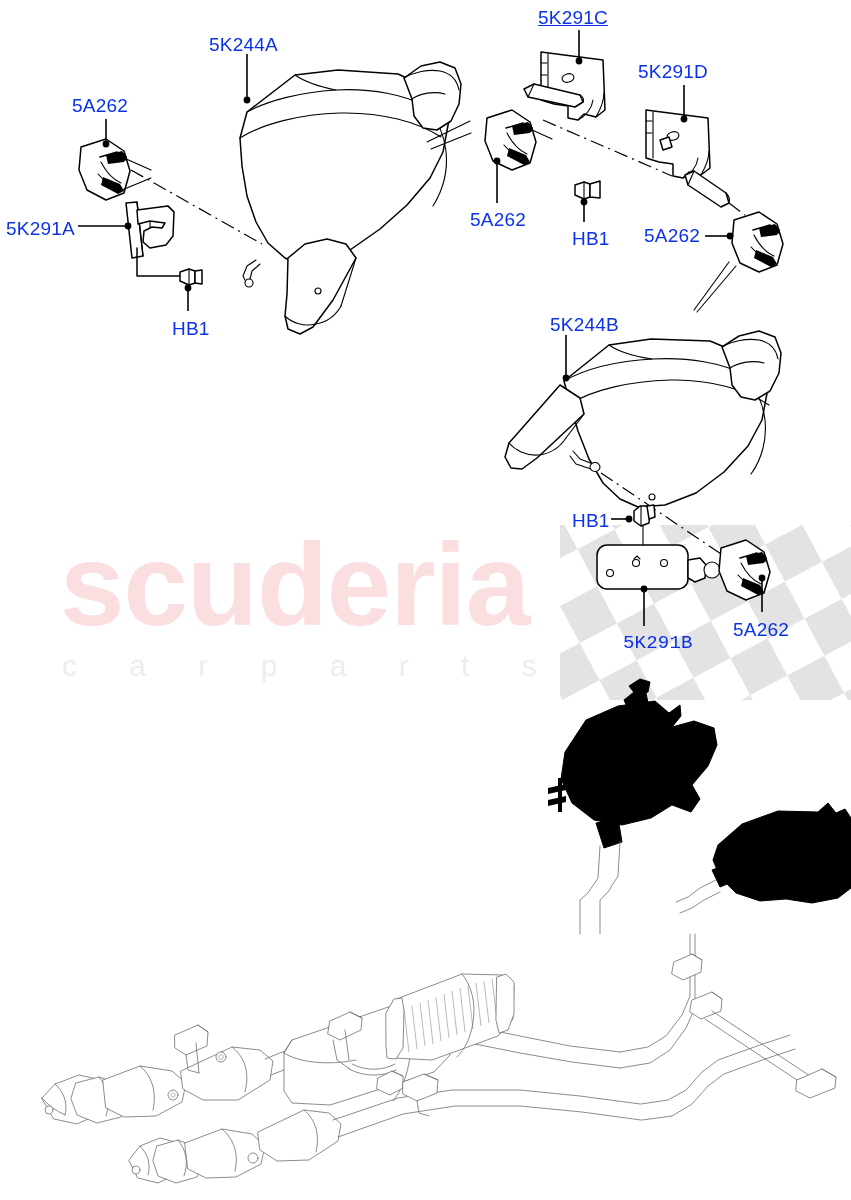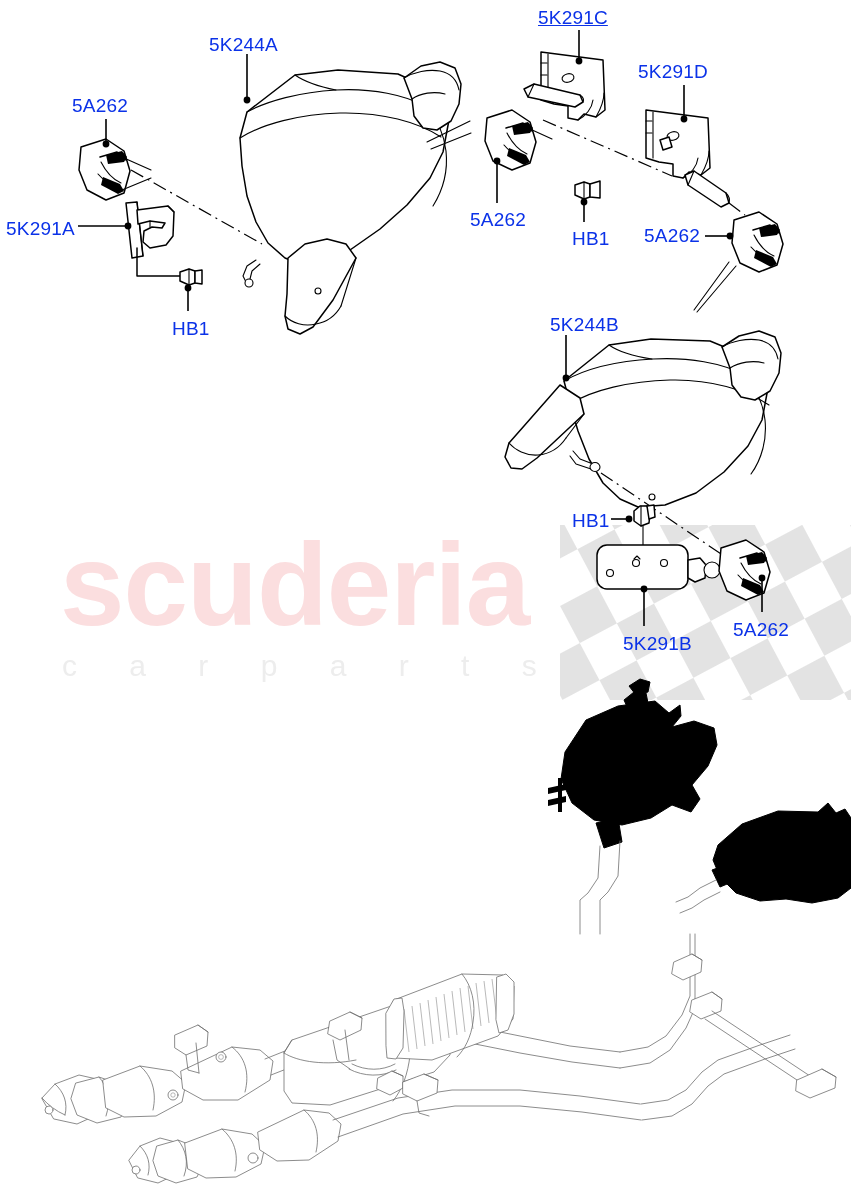--- a/index.html
+++ b/index.html
@@ -473,17 +473,17 @@
     <span class="callout" style="left:209px; top:35px;">5K244A</span>
     <span class="callout" style="left:6px; top:219px;">5K291A</span>
     <span class="callout" style="left:172px; top:319px;">HB1</span>
     <span class="callout" style="left:538px; top:8px;text-decoration:underline;">5K291C</span>
     <span class="callout" style="left:630px; top:62px;margin-left:8px;">5K291D</span>
     <span class="callout" style="left:470px; top:210px;">5A262</span>
     <span class="callout" style="left:572px; top:229px;">HB1</span>
     <span class="callout" style="left:644px; top:226px;">5A262</span>
     <span class="callout" style="left:526px; top:315px;margin-left:24px;">5K244B</span>
     <span class="callout" style="left:572px; top:511px;">HB1</span>
-    <span class="callout" style="left:623px; top:634px;">5K291B</span>
+    <span class="callout" style="left:623px; top:634px;font-family:Liberation Mono, monospace;">5K291B</span>
     <span class="callout" style="left:733px; top:620px;">5A262</span>
   </div>
 
 </div>
 
 </body></html>

